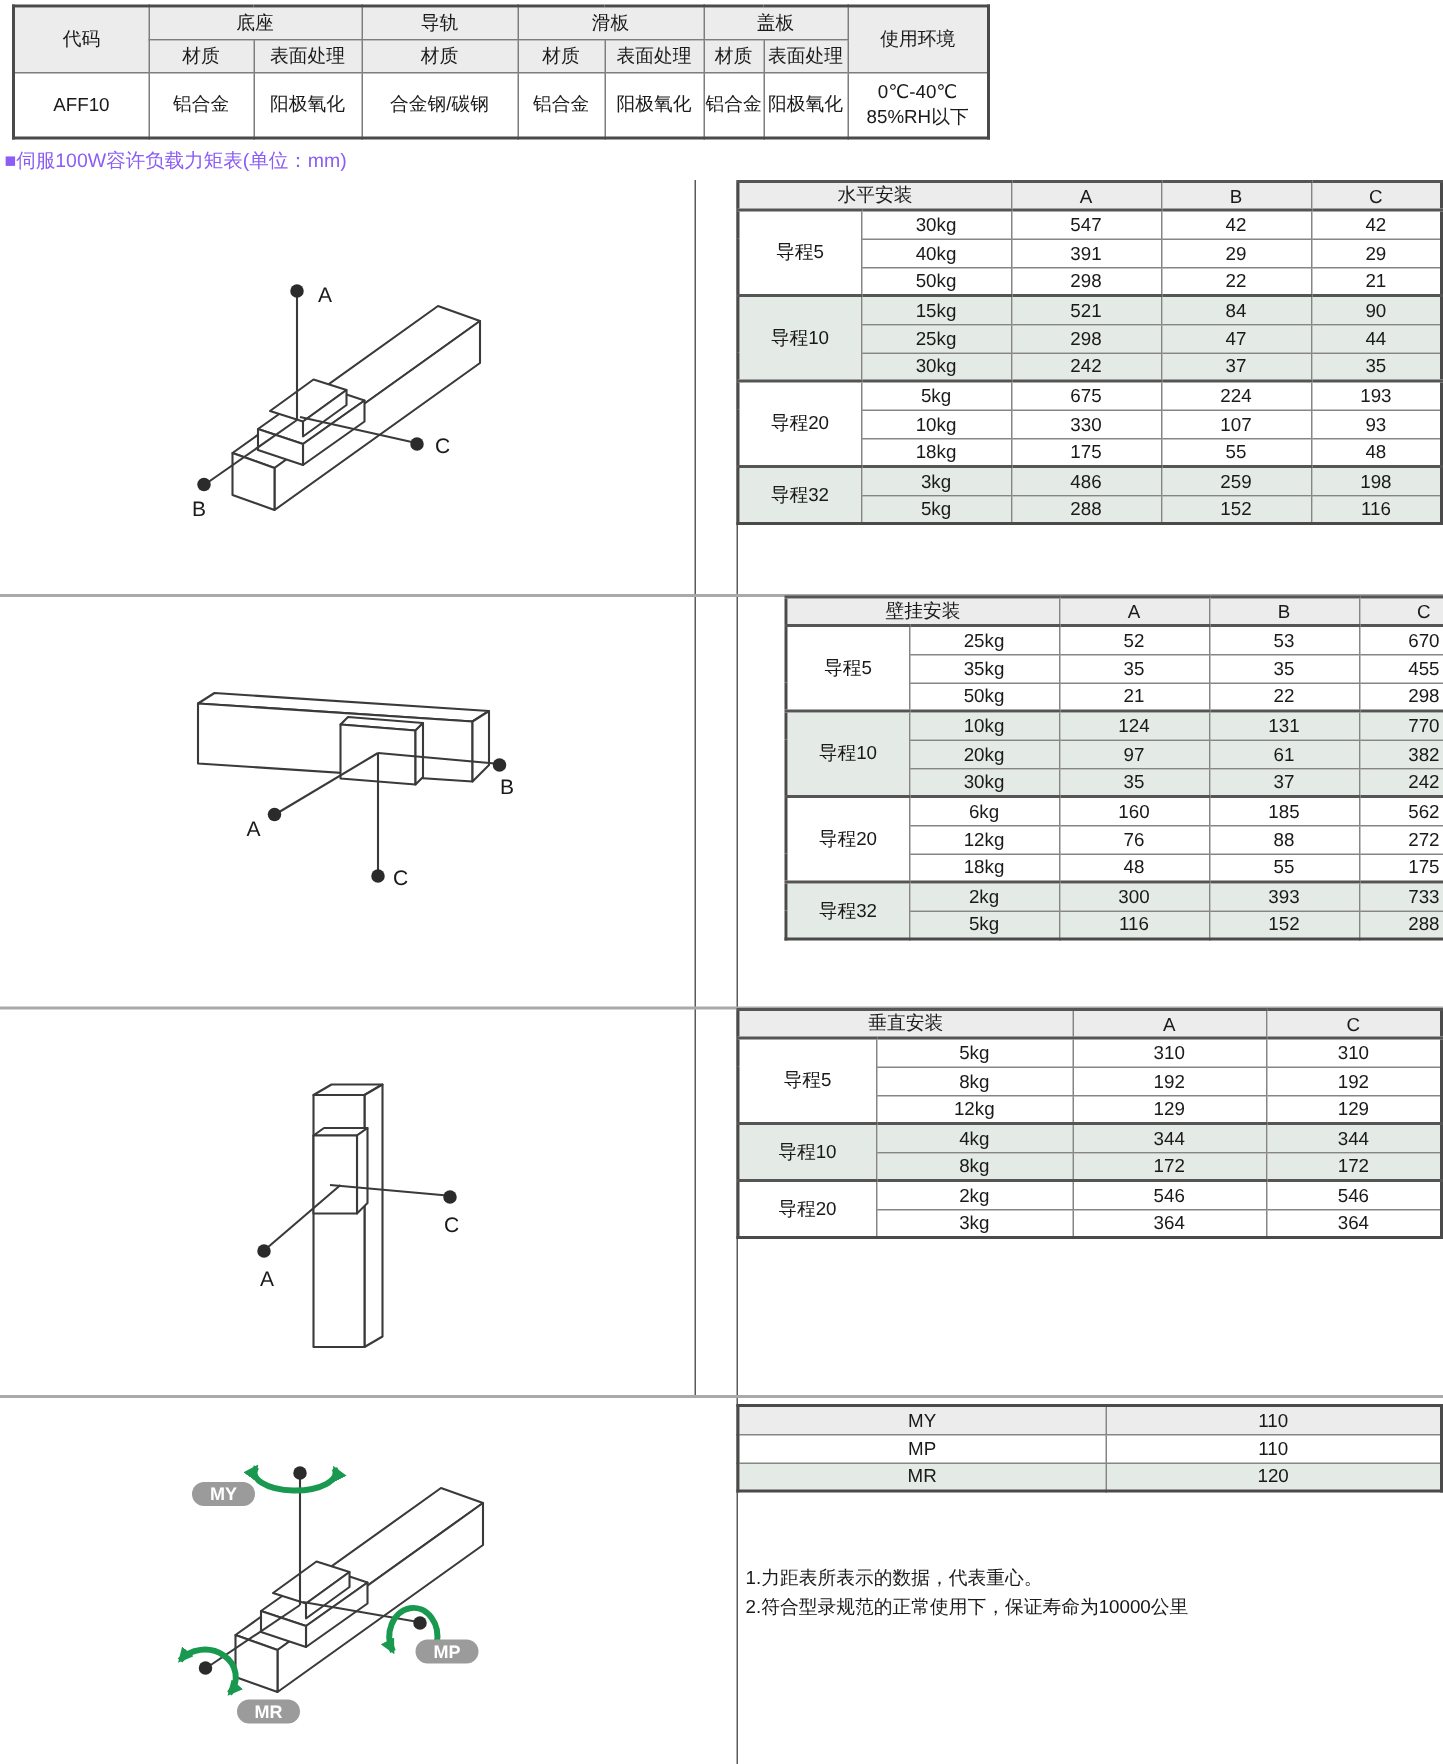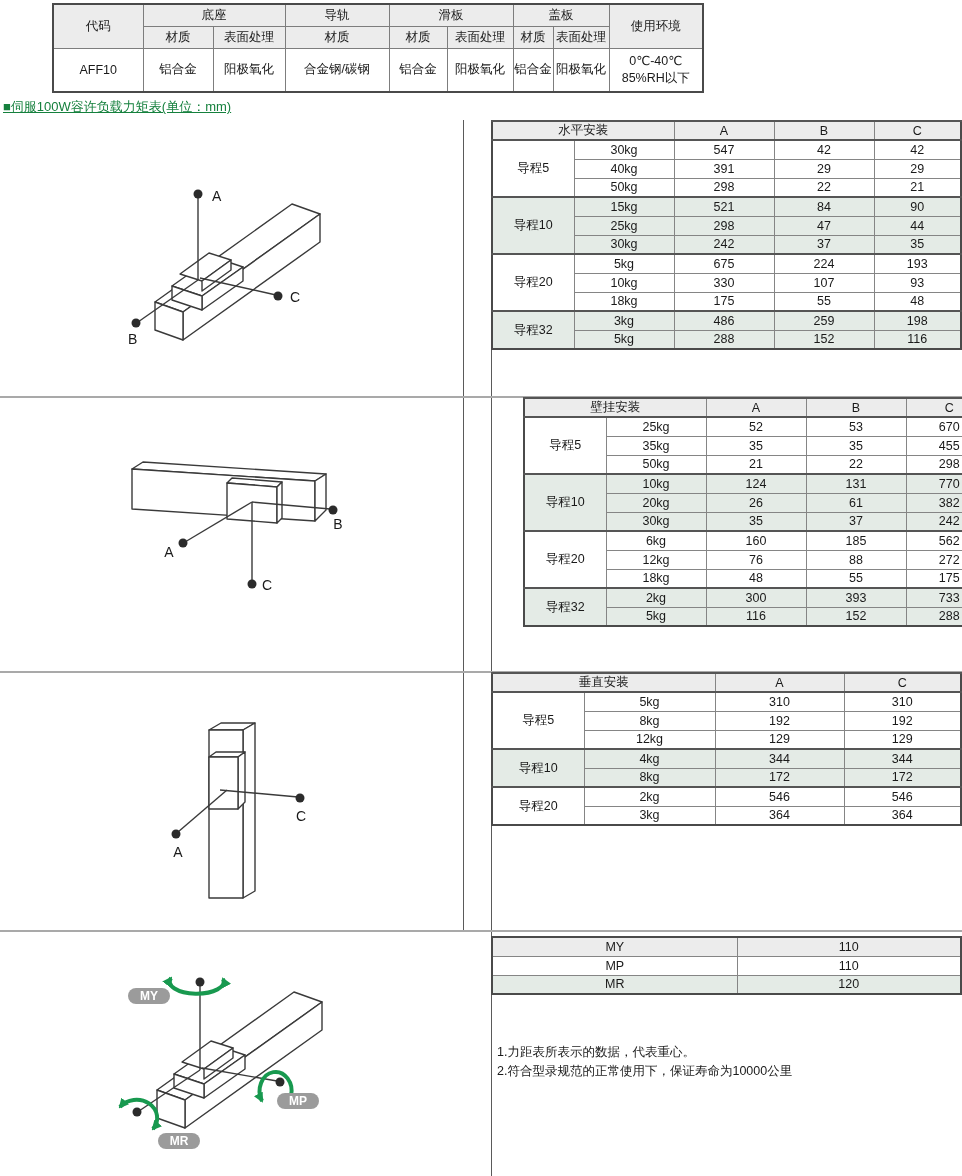--- a/index.html
+++ b/index.html
@@ -9,31 +9,31 @@
   
   table.grid{border-collapse:collapse;table-layout:fixed;font-size:12.5px;color:#1a1a1a;
              border:2px solid #4a4a4a;}
   table.grid td{border:1px solid #858585;text-align:center;padding:0;overflow:hidden;white-space:nowrap;}
   table.grid tr{height:19px;}
   table.grid tr.gs td{border-top:2px solid #555;}
   table.grid tr.hd td{background:#ececec;}
   table.grid tr.shade td{background:#e4ebe6;}
   
   table.spec{border-collapse:collapse;table-layout:fixed;font-size:12.5px;color:#1a1a1a;
-             border:2px solid #4a4a4a;width:650px;margin-left:44px;}
+             border:2px solid #4a4a4a;width:650px;}
   table.spec td{border:1px solid #7d7d7d;text-align:center;padding:0;overflow:hidden;}
   table.spec tr.h{height:22px;}
   table.spec tr.v{height:44px;}
   table.spec td.hd{background:#ececec;}
   .env{line-height:1.35;font-size:12.5px;}
   
   .sep{position:absolute;left:0;width:962px;height:2px;background:#a9a9a9;}
   .vr{position:absolute;width:1px;background:#5a5a5a;}
   
-  #title{position:absolute;left:3px;top:98px;font-size:13px;color:#15803d;text-decoration:underline;}
+  #title{position:absolute;left:3px;top:98px;font-size:13px;color:#8b5cf6;}
   #notes{position:absolute;left:497px;top:999px;font-size:12.5px;line-height:19px;color:#1a1a1a;margin-top:44px;}
   
   svg{position:absolute;overflow:visible;}
   .ln{stroke:#3a3a3a;stroke-width:1.4;fill:none;stroke-linejoin:round;}
   .face{stroke:#3a3a3a;stroke-width:1.4;fill:#ffffff;stroke-linejoin:round;}
   .dot{fill:#2b2b2b;stroke:none;}
   .axlabel{font-size:14px;fill:#1a1a1a;}
   .pill-t{font-size:12px;font-weight:bold;fill:#ffffff;text-anchor:middle;}
 </style>
 </head>
@@ -224,21 +224,21 @@
           </tr>
           <tr class="shade gs">
             <td rowspan="3">导程10</td>
             <td>10kg</td>
             <td>124</td>
             <td>131</td>
             <td>770</td>
           </tr>
           <tr class="shade ">
             <td>20kg</td>
-            <td>26</td>
+            <td>97</td>
             <td>61</td>
             <td>382</td>
           </tr>
           <tr class="shade ">
             <td>30kg</td>
             <td>35</td>
             <td>37</td>
             <td>242</td>
           </tr>
           <tr class=" gs">

